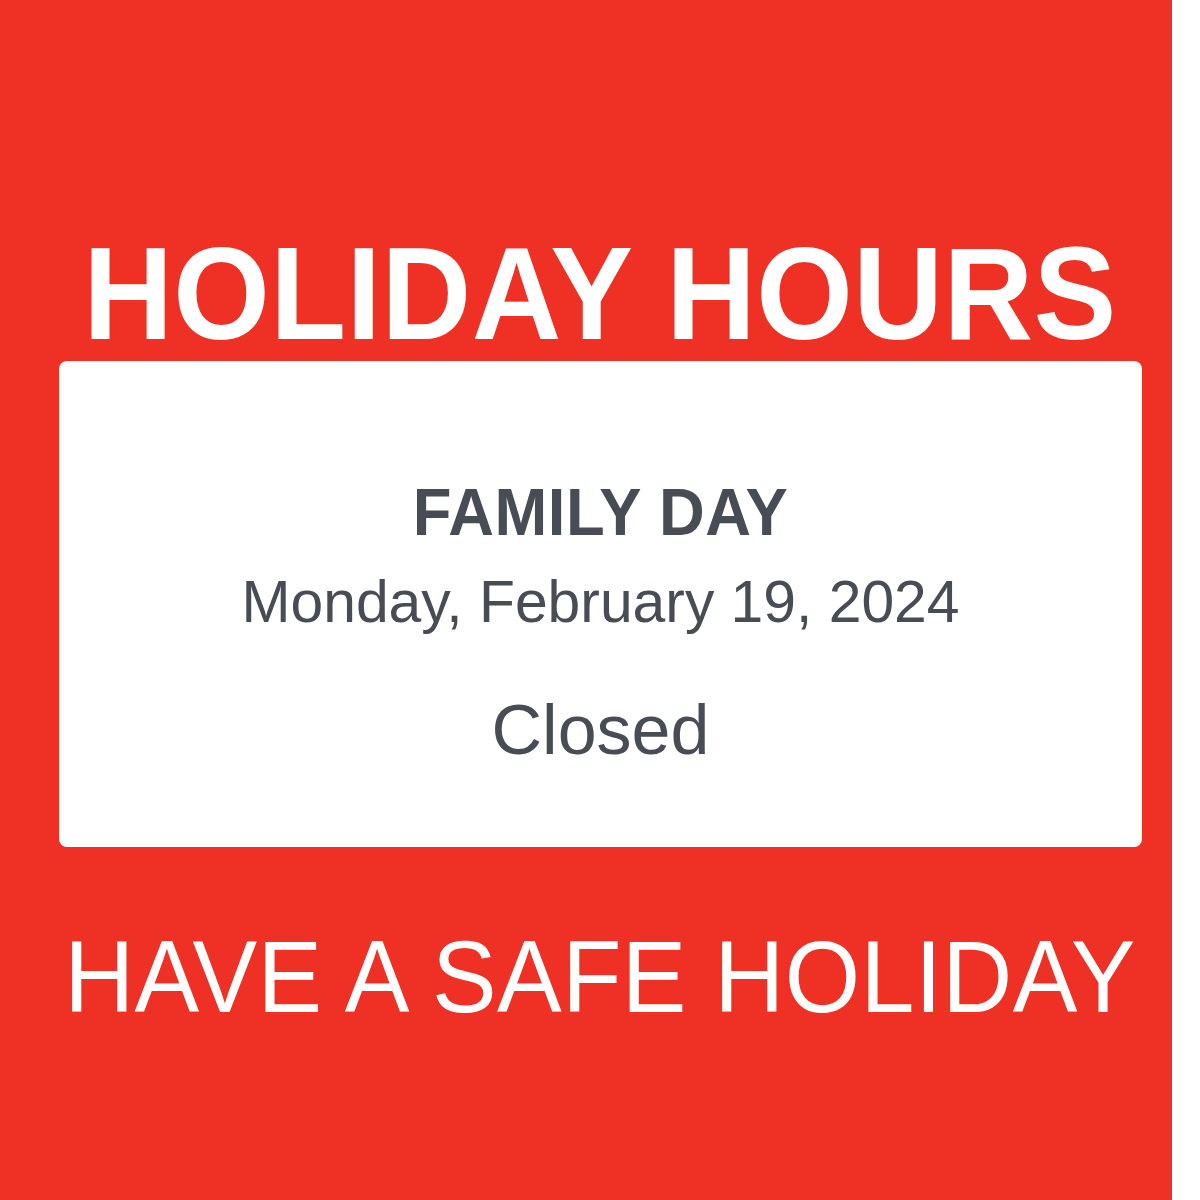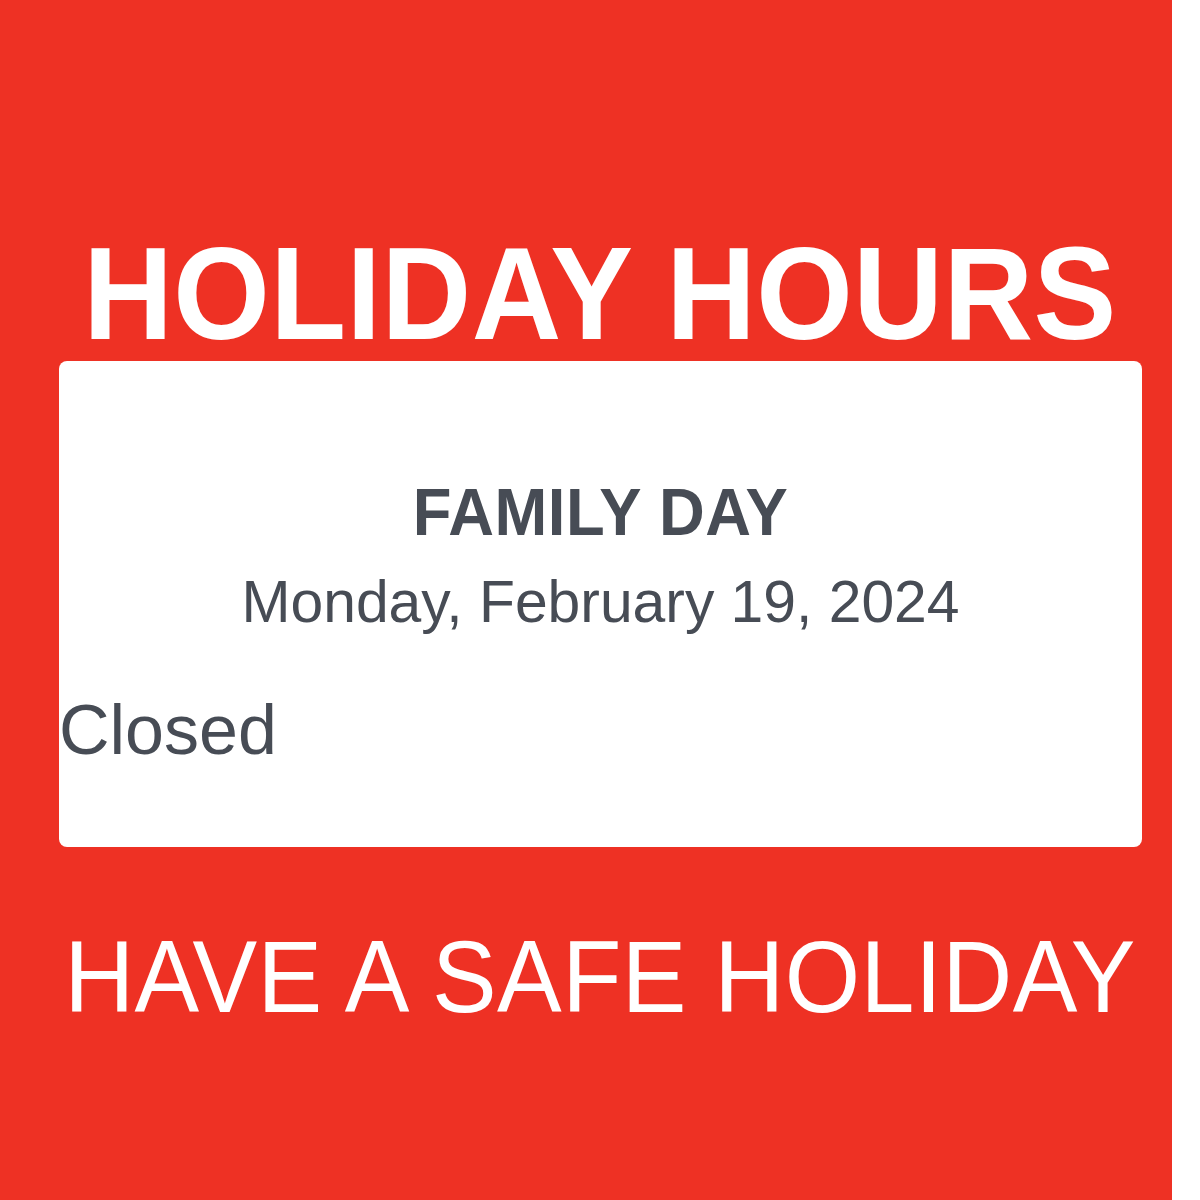--- a/index.html
+++ b/index.html
@@ -95,21 +95,21 @@
     white-space: nowrap;
     transform: scaleX(0.98);
   }
 
   .holiday-status {
     margin: 0;
     position: absolute;
     left: 0;
     right: 0;
     top: 334px;
-    text-align: left;
+    text-align: center;
     color: #474c55;
     font-family: "Liberation Sans Narrow", "Liberation Sans", sans-serif;
     font-weight: 400;
     font-size: 70px;
     line-height: 1;
     white-space: nowrap;
   }
 
   
   .poster-footer {

